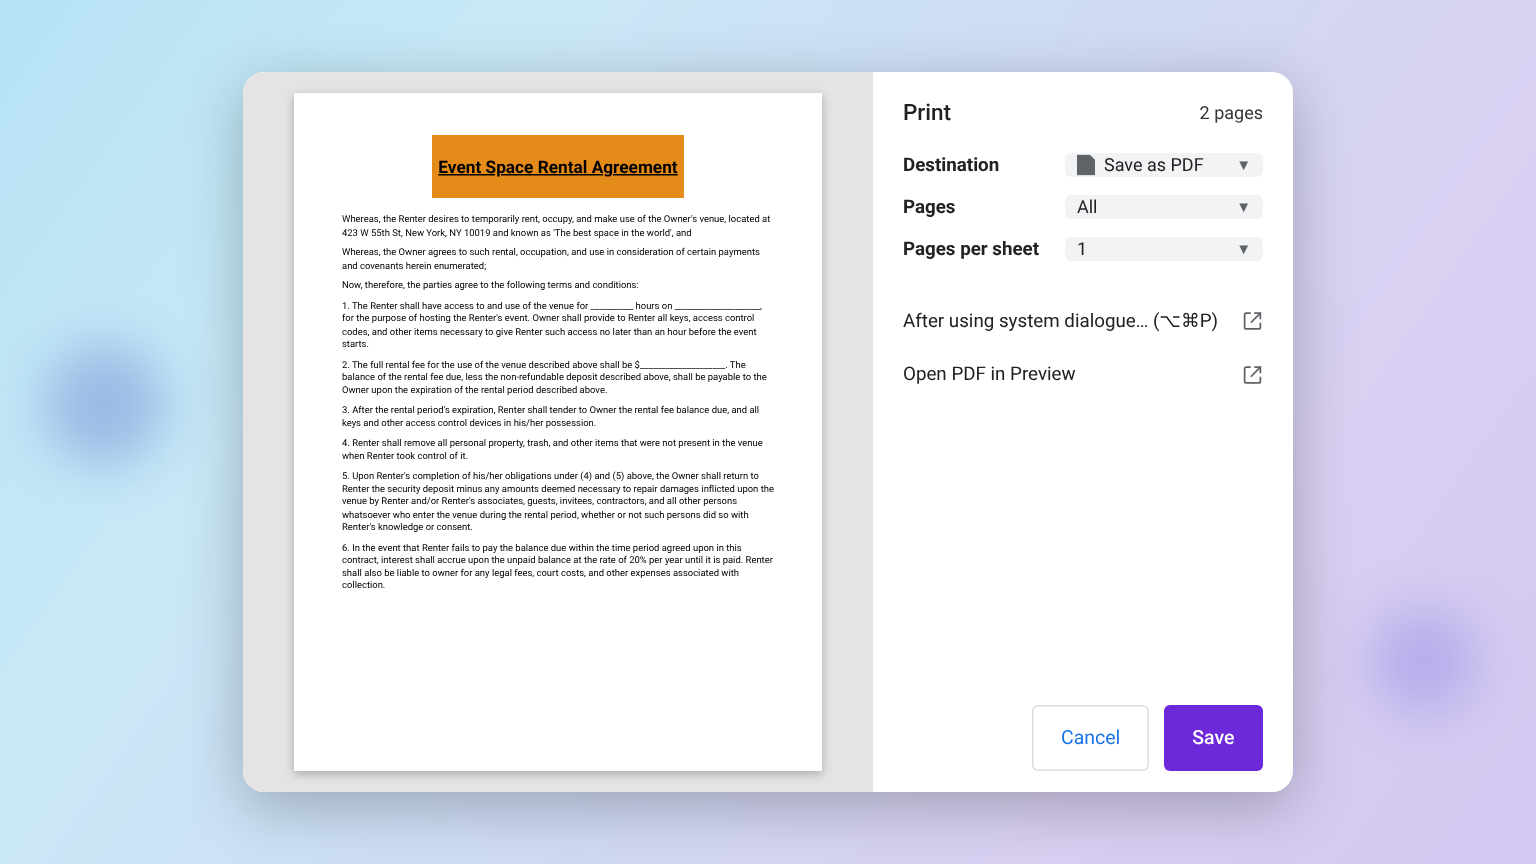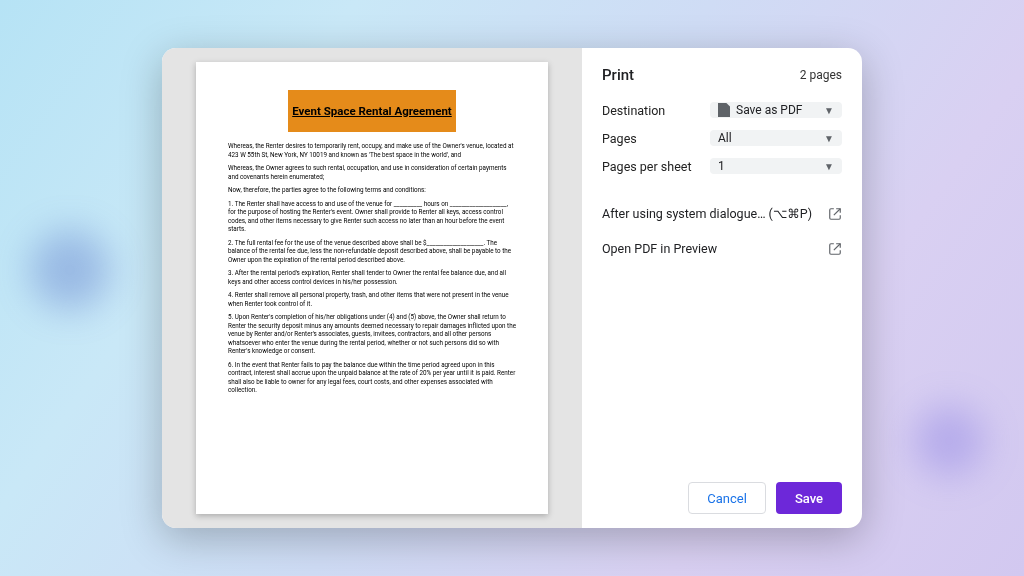--- a/index.html
+++ b/index.html
@@ -43,40 +43,40 @@
 
   .settings-pane {
     flex: 1; display: flex; flex-direction: column;
     padding: 18px 20px 14px 20px; font-size: 12.5px; color: #202124;
   }
   .hdr { display: flex; justify-content: space-between; align-items: center; margin-bottom: 18px; }
   .hdr h1 { font-size: 15px; font-weight: 500; }
   .hdr .count { font-size: 12px; color: #333; margin-left: 28px; }
 
   .row { display: flex; align-items: center; margin-bottom: 12px; }
-  .row .lbl { width: 108px; color: #222; }
+  .row .lbl { width: 108px; color: #222; font-weight: bold; }
   .select {
     flex: 1; height: 16px; background: #f1f3f4; border: none; border-radius: 4px;
     display: flex; align-items: center; padding: 0 8px; gap: 6px;
     font-size: 12px; color: #202124; cursor: pointer; position: relative;
   }
   .select .chev { margin-left: auto; color: #5f6368; font-size: 10px; }
   .doc-icon { width: 12px; height: 14px; background: #5f6368; clip-path: polygon(0 0, 70% 0, 100% 25%, 100% 100%, 0 100%); }
 
   .link-row {
     display: flex; align-items: center; justify-content: space-between;
     padding: 10px 0; font-size: 12.5px; color: #202124; cursor: pointer;
   }
   .ext-icon { width: 14px; height: 14px; color: #5f6368; }
   .ext-icon svg { width: 100%; height: 100%; }
 
   .spacer { flex: 1; }
   .footer { display: flex; justify-content: flex-end; gap: 10px; }
   .btn {
-    height: 32px; padding: 0 18px; border-radius: 4px; font-size: 13px;
+    height: 44px; padding: 0 18px; border-radius: 4px; font-size: 13px;
     display: flex; align-items: center; cursor: pointer; border: 1px solid transparent;
   }
   .btn-cancel { background: #fff; color: #1a73e8; border-color: #dadce0; }
   .btn-save   { background: #6d28d9; color: #fff; font-weight: 500; }
 </style>
 </head>
 <body>
 
 <div class="bg">
   <div class="dialog">

